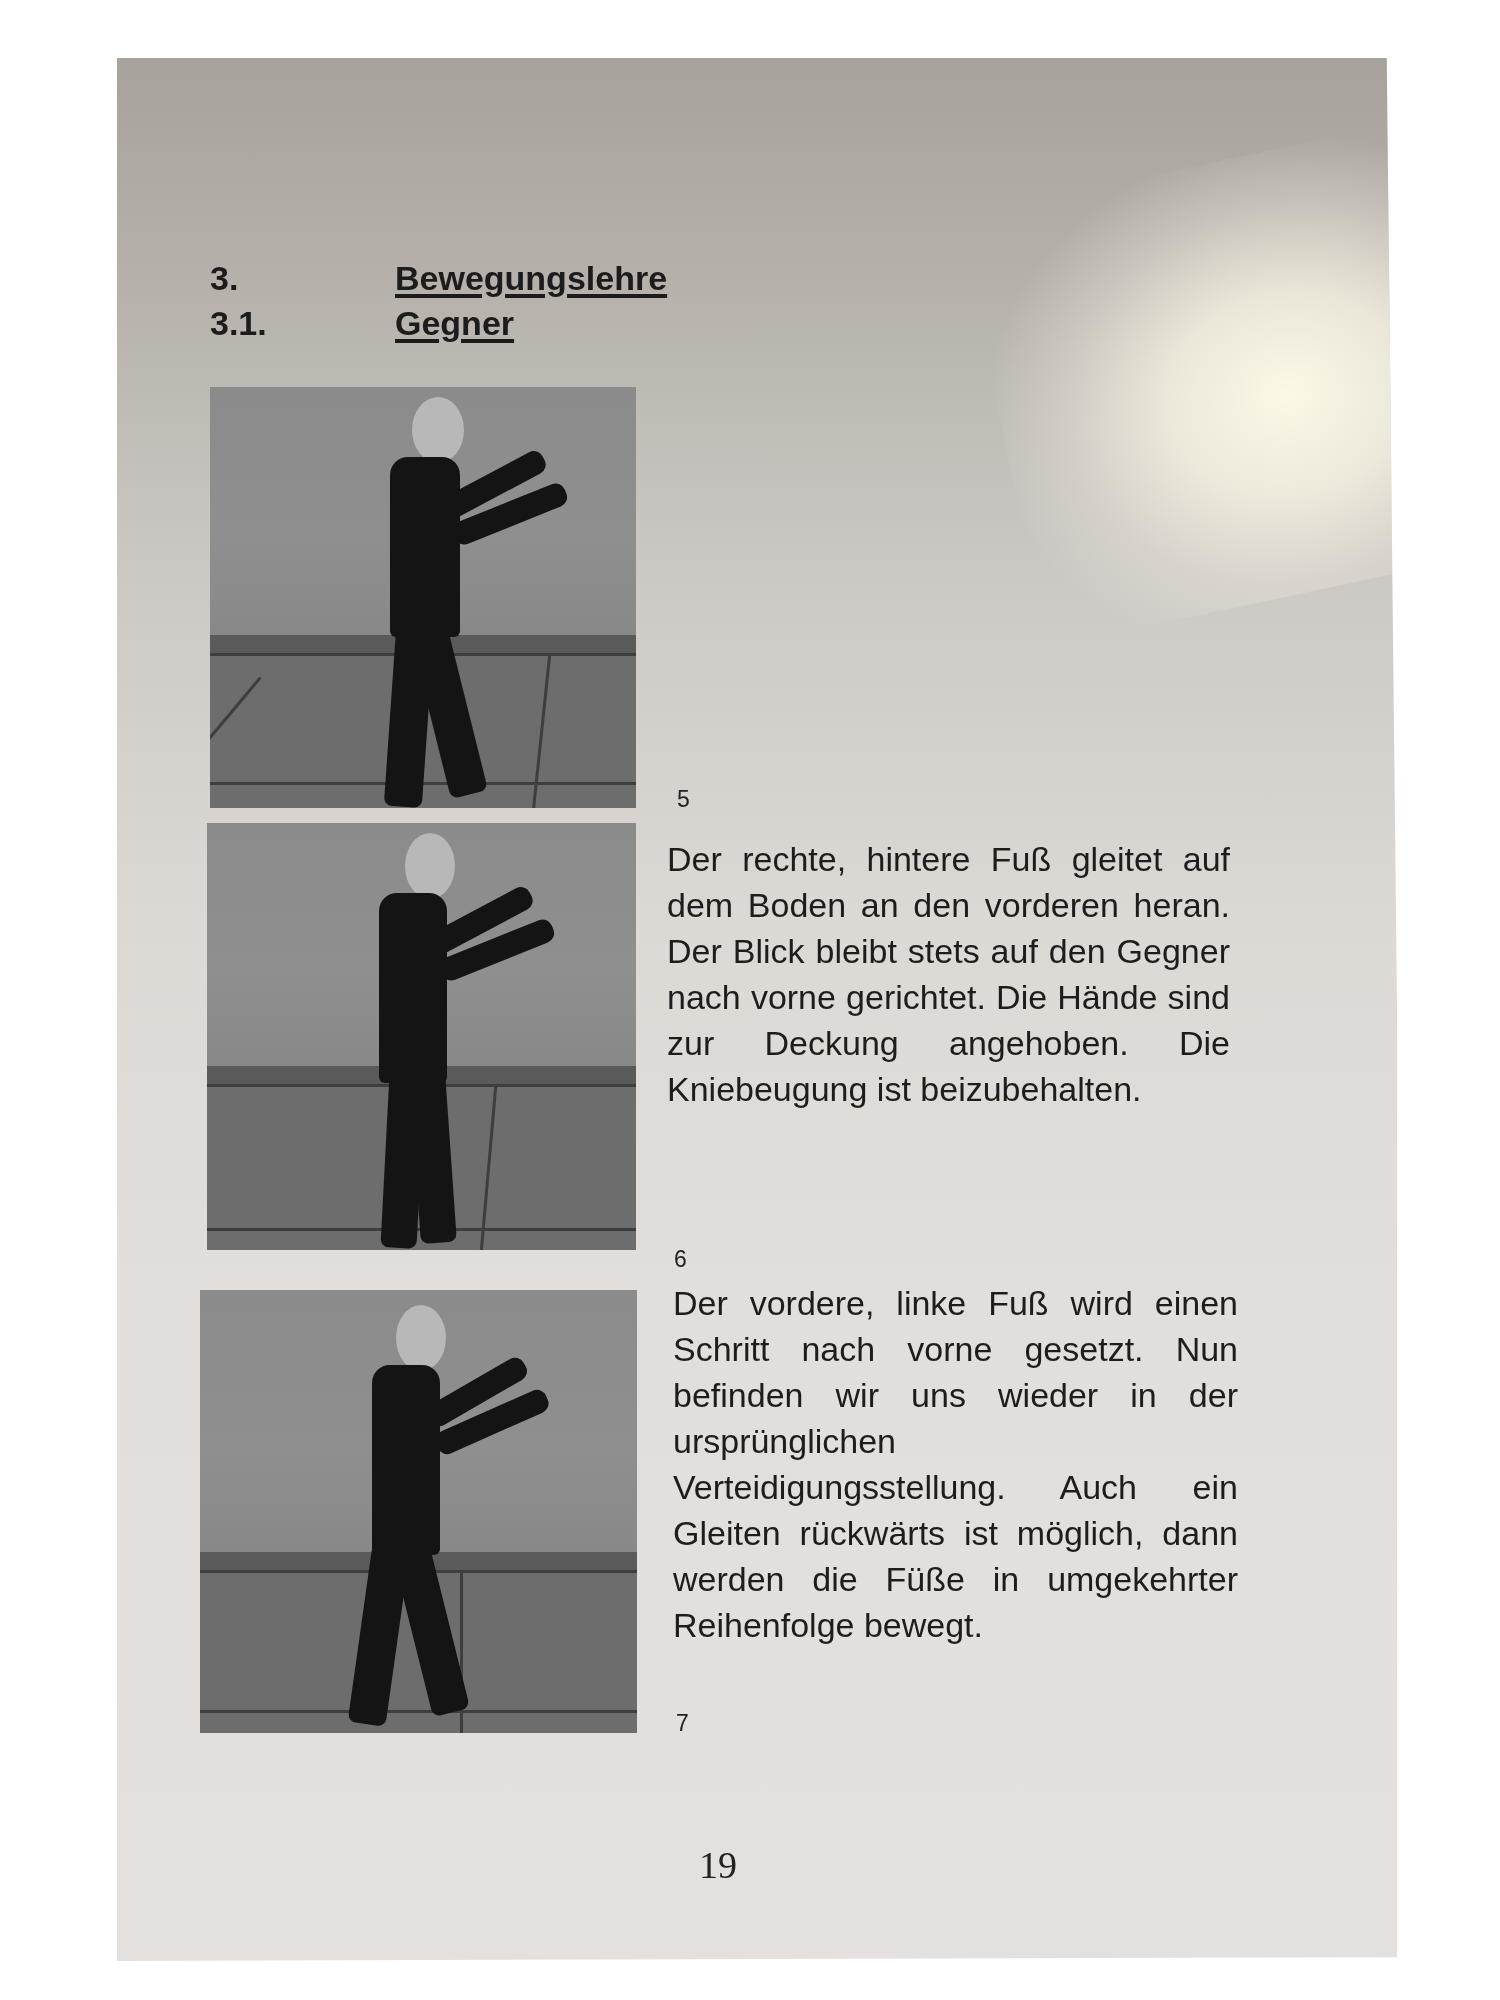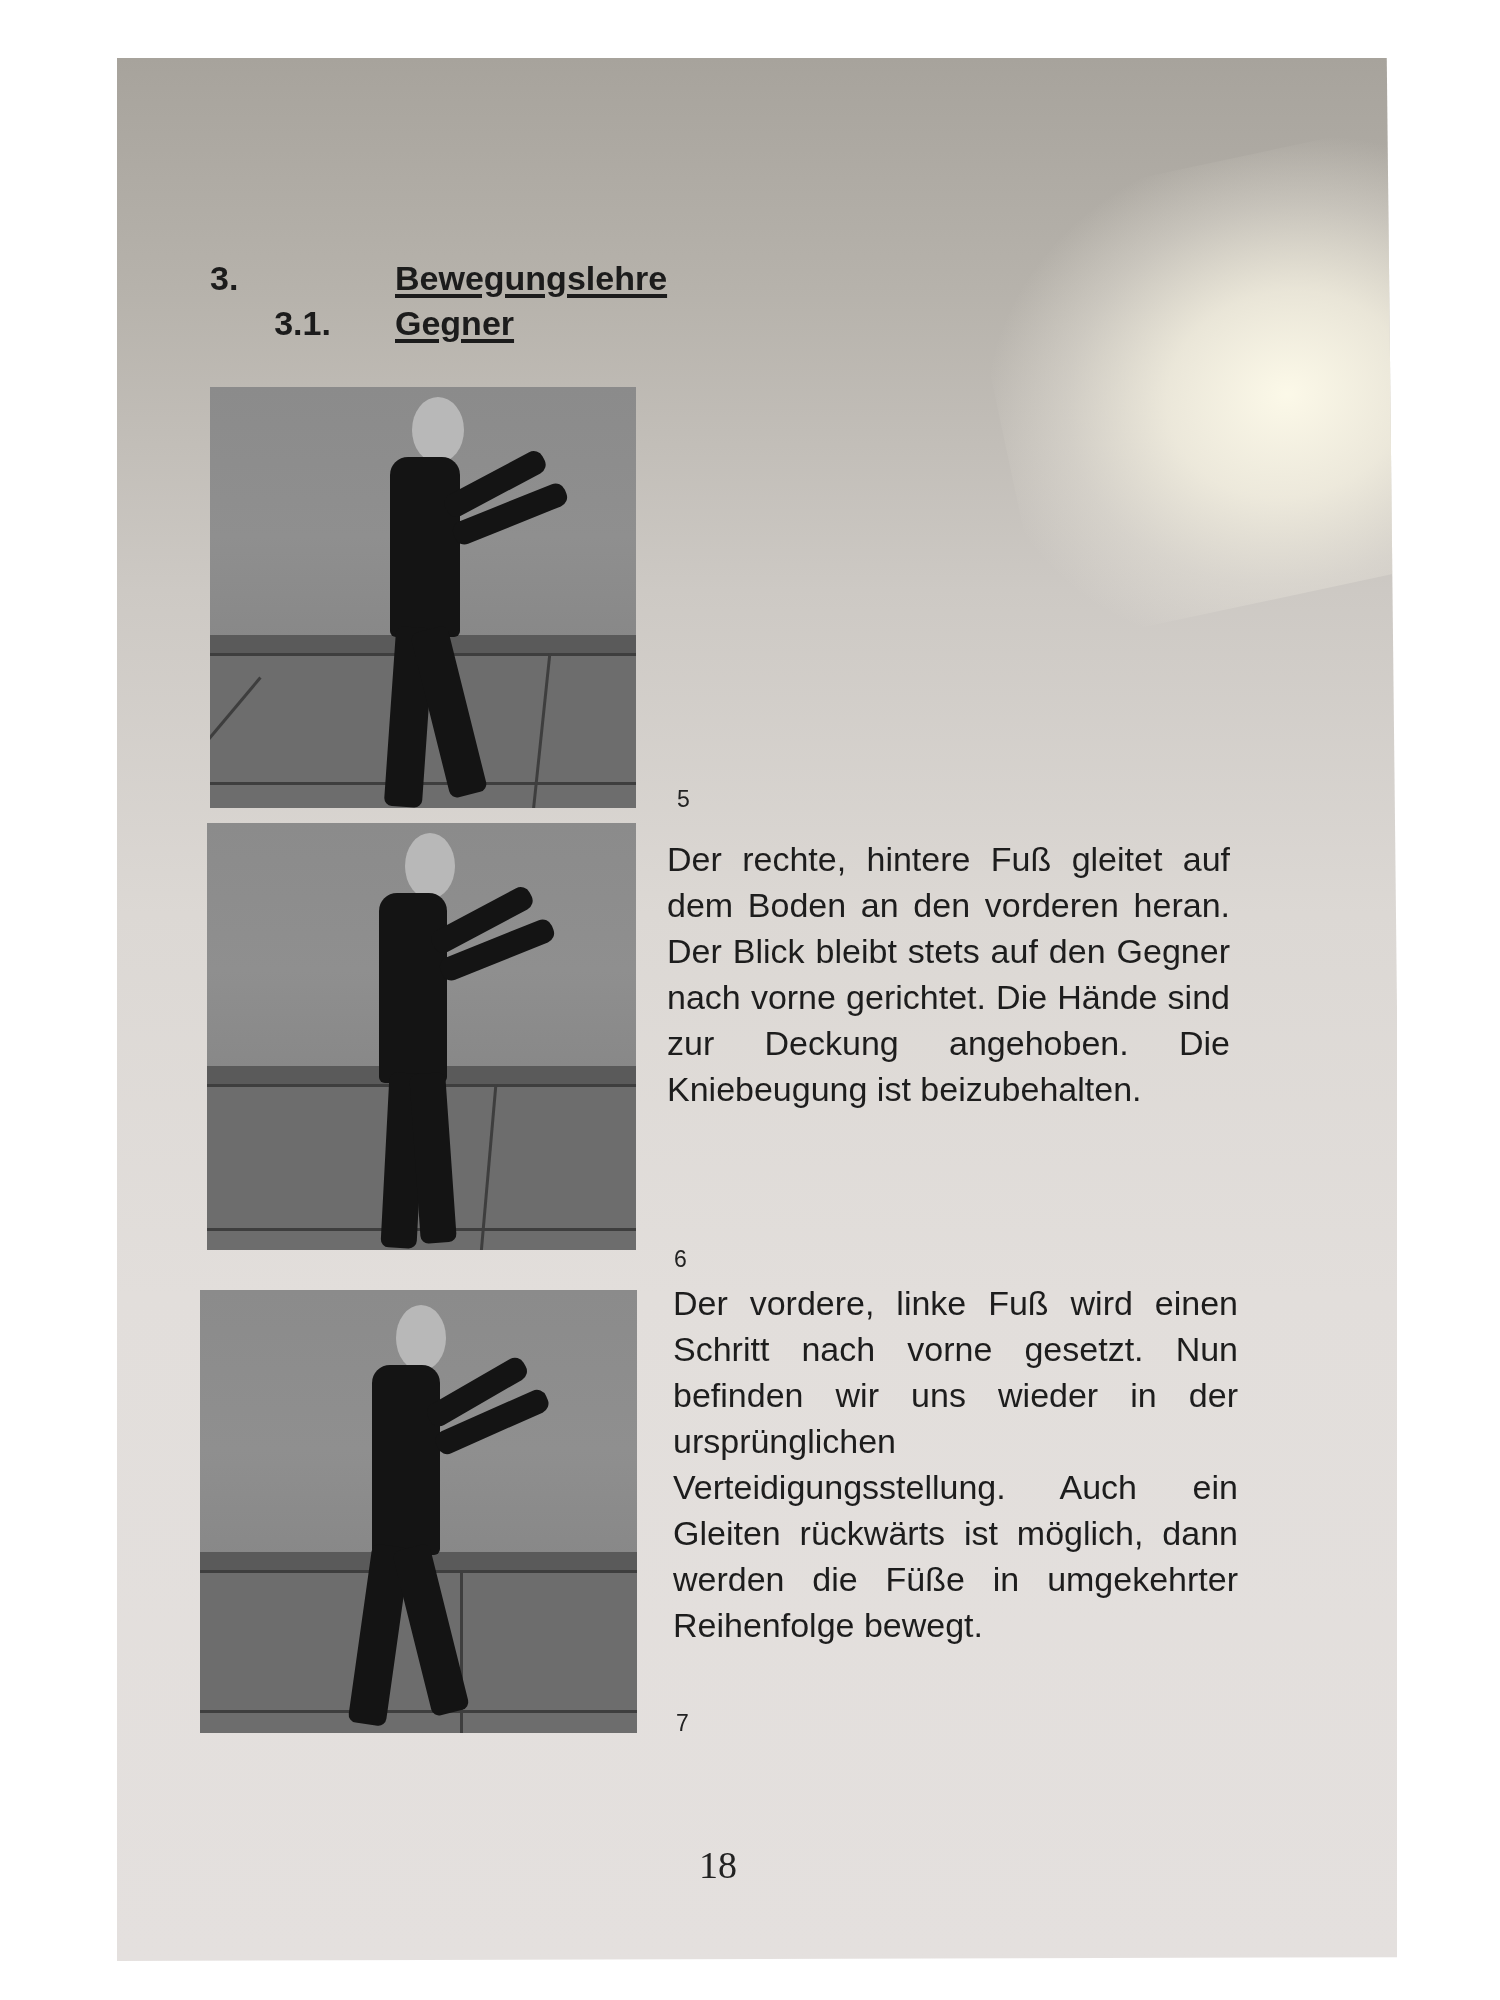--- a/index.html
+++ b/index.html
@@ -59,21 +59,21 @@
 </head>
 <body>
 
 <div class="page">
   <div class="glare"></div>
 
   <div class="heading-row" style="top:200px;">
     <span class="num">3.</span>
     <span class="title">Bewegungslehre</span>
   </div>
-  <div class="heading-row" style="top:245px;text-align:center;">
+  <div class="heading-row" style="top:245px;">
     <span class="num">3.1.</span>
     <span class="title">Gegner</span>
   </div>
 
   <div class="photo" style="left:93px; top:329px; width:426px; height:421px;">
     <div class="wall" style="height:250px;"></div>
     <div class="baseboard" style="top:248px;"></div>
     <div class="floor" style="top:266px;"></div>
     <div class="line" style="left:0; top:266px; width:426px; height:3px;"></div>
     <div class="line" style="left:0; top:395px; width:426px; height:3px;"></div>
@@ -121,14 +121,14 @@
       <div class="body" style="left:22px; top:60px; width:68px; height:190px; border-radius:18px 18px 6px 6px;"></div>
       <div class="arm" style="left:72px; top:75px; width:110px; height:24px; transform:rotate(-30deg); border-radius:10px;"></div>
       <div class="arm" style="left:82px; top:105px; width:120px; height:24px; transform:rotate(-24deg); border-radius:10px;"></div>
       <div class="leg" style="left:10px; top:240px; width:38px; height:180px; transform:rotate(8deg); border-radius:8px;"></div>
       <div class="leg" style="left:62px; top:240px; width:38px; height:170px; transform:rotate(-14deg); border-radius:8px;"></div>
     </div>
   </div>
   <div class="caption" style="left:559px; top:1652px;">7</div>
   <div class="para" style="left:556px; top:1222px; width:565px;">Der vordere, linke Fuß wird einen Schritt nach vorne gesetzt. Nun befinden wir uns wieder in der ursprünglichen Verteidigungsstellung. Auch ein Gleiten rückwärts ist möglich, dann werden die Füße in umgekehrter Reihenfolge bewegt.</div>
 
-  <div class="page-number">18</div>
+  <div class="page-number">19</div>
 </div>
 
 </body></html>

